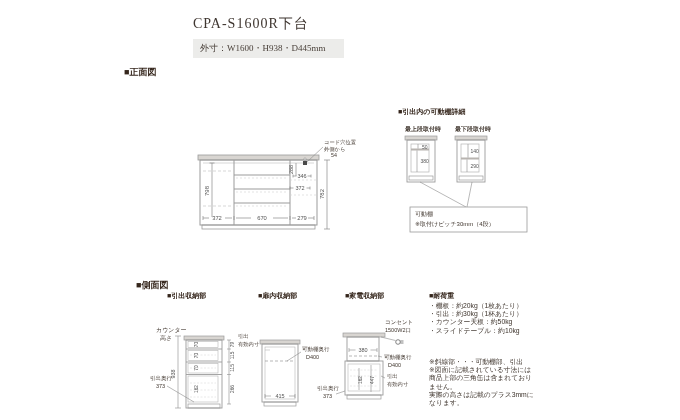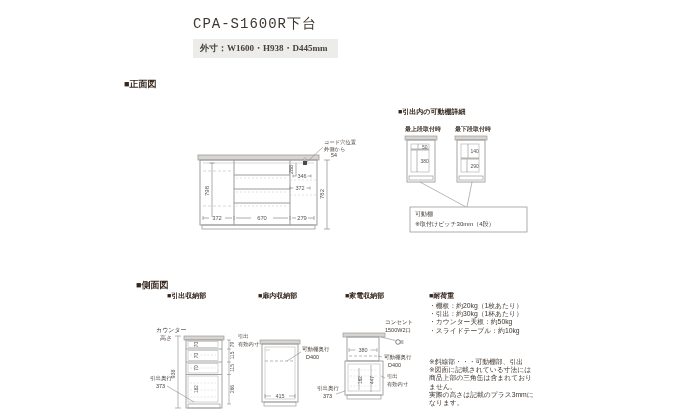--- a/index.html
+++ b/index.html
@@ -1,40 +1,40 @@
 <!DOCTYPE html>
 <html><head>
 <meta charset="utf-8">
 <style>
   html,body{margin:0;padding:0;background:#ffffff;}
   .page{position:relative;width:680px;height:420px;background:#fff;overflow:hidden;
         font-family:"Liberation Sans","DejaVu Sans",sans-serif;color:#3d332b;}
   .abs{position:absolute;}
-  .title{left:193px;top:15px;font-family:Liberation Mono, monospace;
+  .title{left:193px;top:15px;font-family:Liberation Serif, serif;
          font-size:14px;letter-spacing:1px;color:#3f3630;}
-  .subtitle{left:193px;top:39px;background:#ececea;padding:3px 10px 3px 7px;
-            font-family:"Liberation Serif","DejaVu Serif",serif;font-weight:bold;
+  .subtitle{left:193px;top:39px;background:#ececea;padding:3px 18px 3px 7px;
+            font-family:"Liberation Serif","DejaVu Serif",serif;font-weight:normal;
             font-size:9px;color:#4a413a;}
   .h1{font-size:9px;font-weight:bold;color:#35261c;}
   .h2{font-size:7px;font-weight:bold;color:#35261c;}
   .load{left:429px;width:210px;font-size:6.8px;line-height:8.2px;color:#3d332b;}
   .load div{white-space:nowrap;}
   svg text{font-family:"Liberation Sans","DejaVu Sans",sans-serif;}
   .dimtxt{fill:#555555;}
   .lbltxt{fill:#40362e;}
 </style>
 </head>
 <body>
 
 <div class="page">
 
   <div class="abs title">CPA-S1600R下台</div>
   <div class="abs subtitle">外寸：W1600・H938・D445mm</div>
 
-  <div class="abs h1" style="left:124px;top:78px">■正面図</div>
+  <div class="abs h1" style="left:124px;top:66px">■正面図</div>
 
   <svg class="abs" style="left:190px;top:133px" width="175" height="112" viewBox="0 0 175 112">
     <g stroke="#9b9b9b" fill="none" stroke-width="1">
       <rect x="8" y="22" width="121" height="5" fill="#d8d5d1" stroke-width="0.8"></rect>
       <rect x="10" y="27" width="117" height="65"></rect>
       <rect x="12" y="92" width="113" height="4" stroke-width="0.8"></rect>
       <line x1="13" y1="30" x2="124" y2="30" stroke="#c6c6c6" stroke-width="0.7"></line>
       <line x1="44" y1="27" x2="44" y2="92"></line>
       <line x1="100" y1="27" x2="100" y2="92"></line>
       <line x1="13" y1="38" x2="41" y2="38" stroke="#c6c6c6" stroke-width="0.7" stroke-dasharray="3 2"></line>

